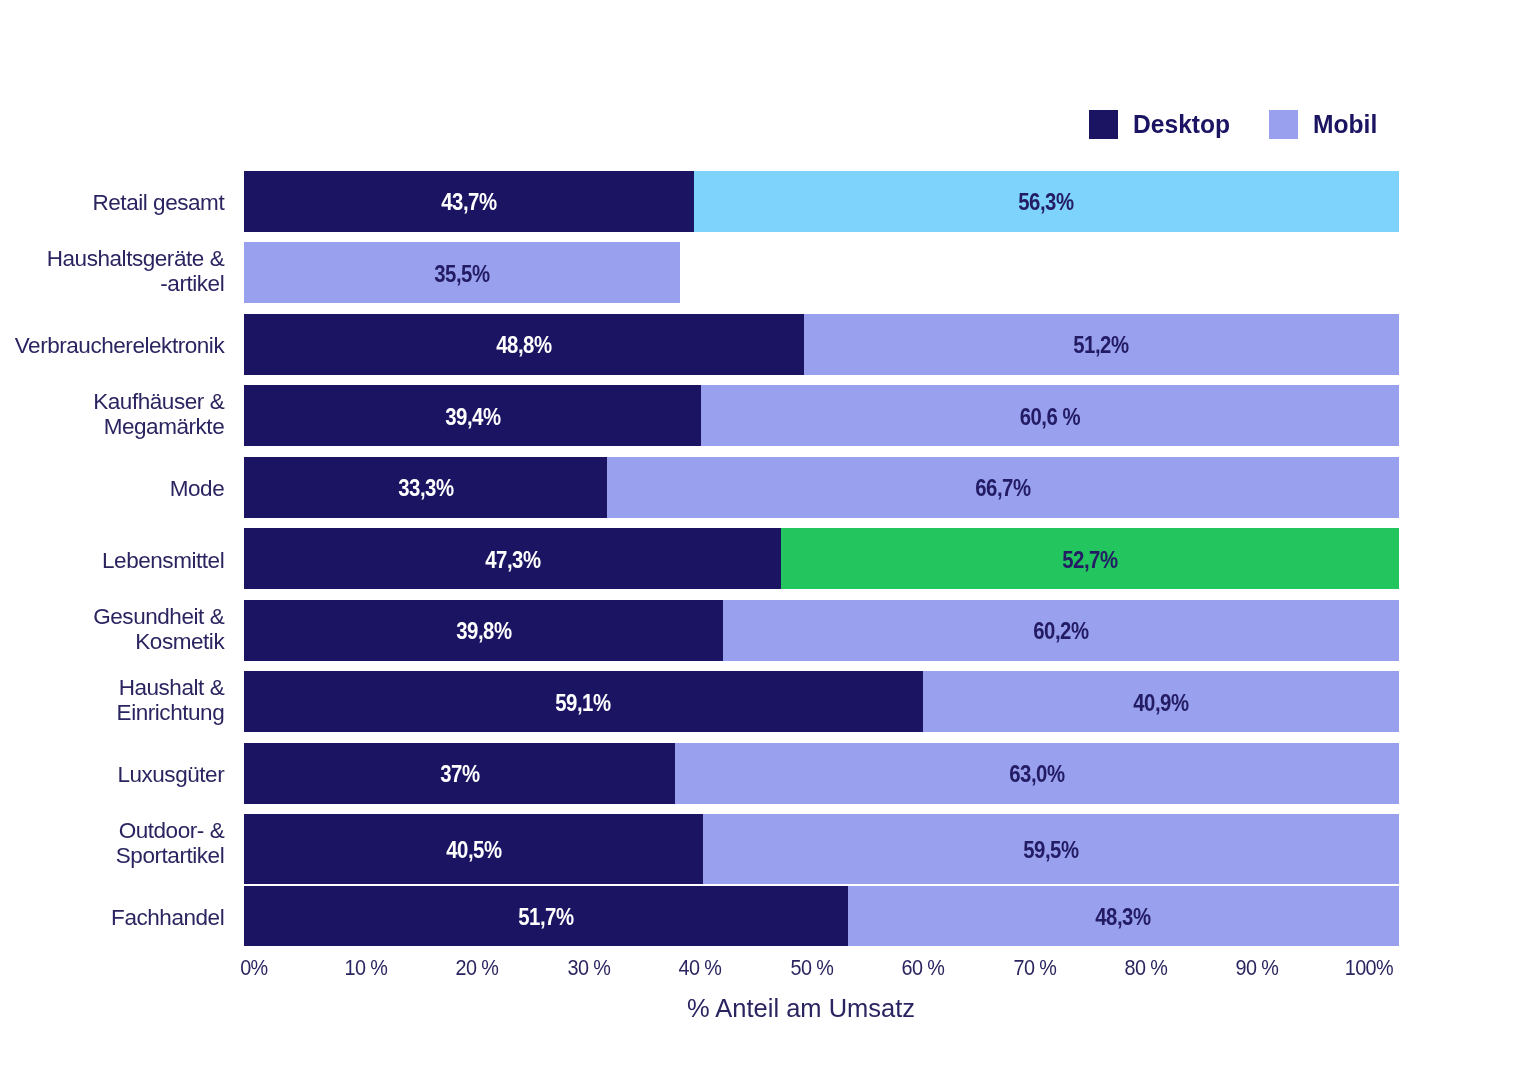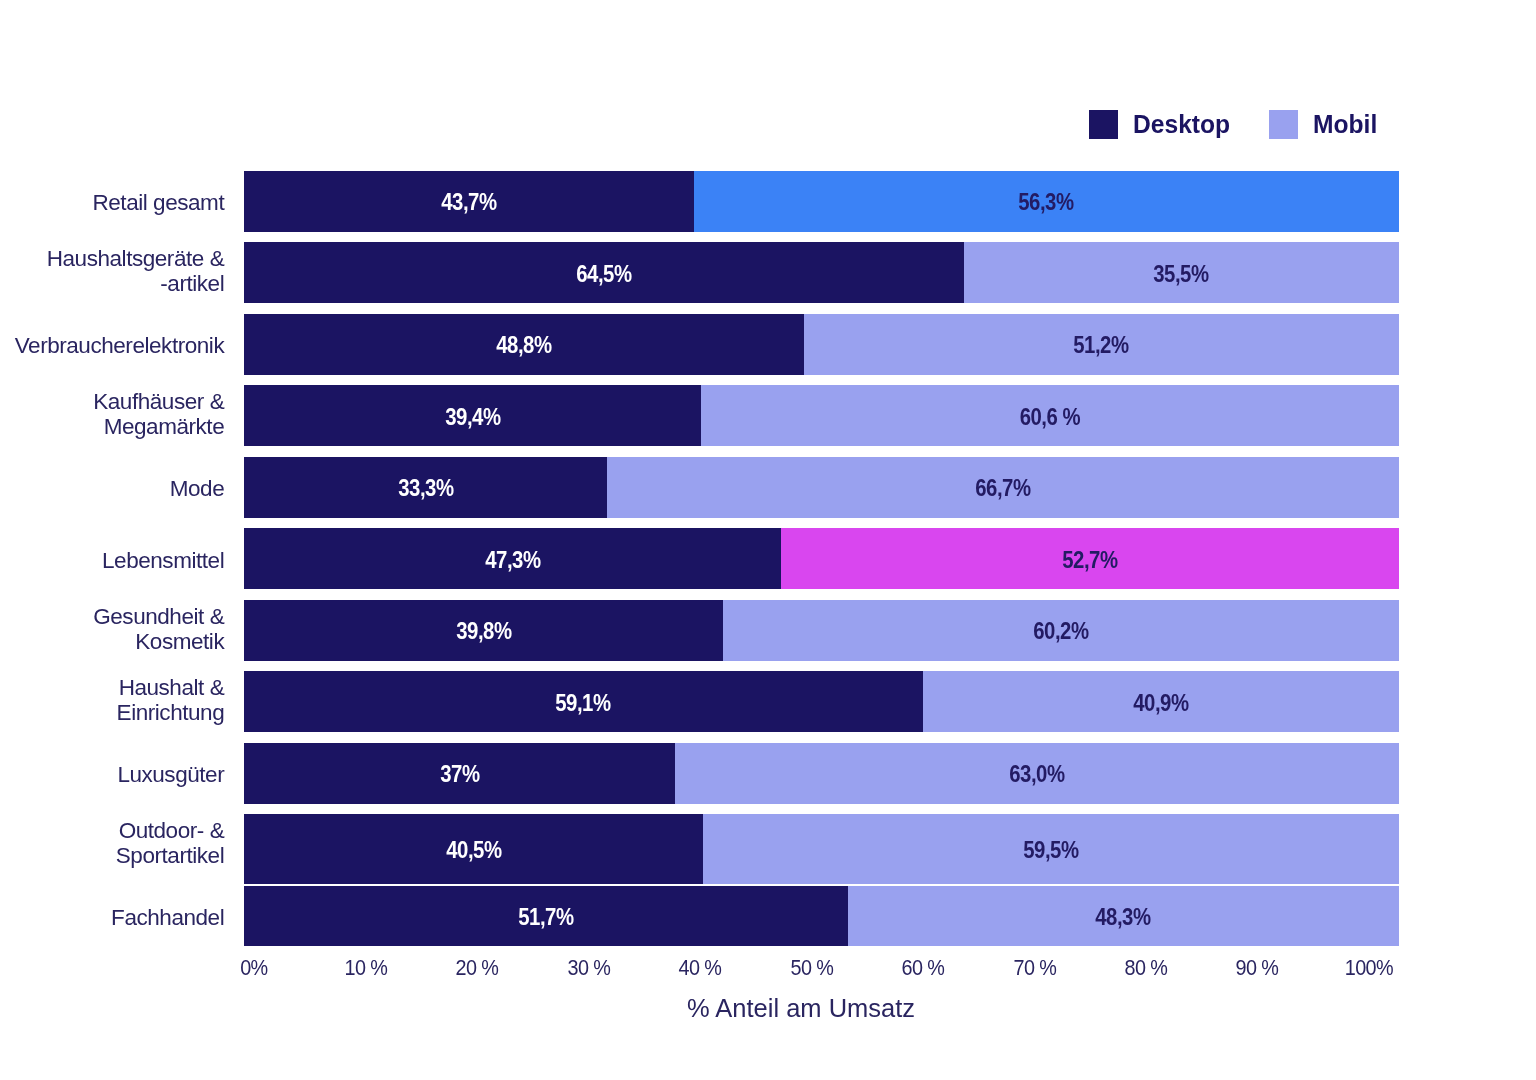--- a/index.html
+++ b/index.html
@@ -55,34 +55,31 @@
 
   <div id="plot">
       <div class="row" style="top: 170.8px; height: 60.8px; width: 1536px;">
     <div class="cat-wrap" style="color: rgb(42, 37, 96); right: 1318.8px; width: 460px; top: 19.5px;">
           <span class="cat-line">Retail gesamt</span>
         </div>
     <div class="bar" style="left: 237.4px; width: 1154.3px; height: 60.8px; top: 0px;">
       <div class="seg" style="width: 449.715px; background: rgb(27, 20, 98);">
         <span class="seg-txt" style="color: rgb(255, 255, 255);">43,7%</span>
       </div>
-      <div class="seg" style="width: 704.585px; background: #3b82f6;">
+      <div class="seg" style="width: 704.585px; background: #7dd3fc;">
         <span class="seg-txt" style="color: rgb(35, 27, 99);">56,3%</span>
       </div>
     </div>
   </div>
       <div class="row" style="top: 242.288px; height: 60.8px; width: 1536px;">
     <div class="cat-wrap" style="color: rgb(42, 37, 96); right: 1318.8px; width: 460px; top: 3.8px;">
           <span class="cat-line">Haushaltsgeräte &amp;</span>
           <span class="cat-line">-artikel</span>
         </div>
     <div class="bar" style="left: 237.4px; width: 1154.3px; height: 60.8px; top: 0px;">
-      <div class="seg" style="width: 719.129px; background: rgb(27, 20, 98);">
-        <span class="seg-txt" style="color: rgb(255, 255, 255);">64,5%</span>
-      </div>
       <div class="seg" style="width: 435.171px; background: rgb(153, 161, 239);">
         <span class="seg-txt" style="color: rgb(35, 27, 99);">35,5%</span>
       </div>
     </div>
   </div>
       <div class="row" style="top: 313.776px; height: 60.8px; width: 1536px;">
     <div class="cat-wrap" style="color: rgb(42, 37, 96); right: 1318.8px; width: 460px; top: 19.5px;">
           <span class="cat-line">Verbraucherelektronik</span>
         </div>
     <div class="bar" style="left: 237.4px; width: 1154.3px; height: 60.8px; top: 0px;">
@@ -122,21 +119,21 @@
     </div>
   </div>
       <div class="row" style="top: 528.24px; height: 60.8px; width: 1536px;">
     <div class="cat-wrap" style="color: rgb(42, 37, 96); right: 1318.8px; width: 460px; top: 19.5px;">
           <span class="cat-line">Lebensmittel</span>
         </div>
     <div class="bar" style="left: 237.4px; width: 1154.3px; height: 60.8px; top: 0px;">
       <div class="seg" style="width: 538.019px; background: rgb(27, 20, 98);">
         <span class="seg-txt" style="color: rgb(255, 255, 255);">47,3%</span>
       </div>
-      <div class="seg" style="width: 619px; background: #d946ef;">
+      <div class="seg" style="width: 619px; background: #22c55e;">
         <span class="seg-txt" style="color: rgb(35, 27, 99);">52,7%</span>
       </div>
     </div>
   </div>
       <div class="row" style="top: 599.728px; height: 60.8px; width: 1536px;">
     <div class="cat-wrap" style="color: rgb(42, 37, 96); right: 1318.8px; width: 460px; top: 3.8px;">
           <span class="cat-line">Gesundheit &amp;</span>
           <span class="cat-line">Kosmetik</span>
         </div>
     <div class="bar" style="left: 237.4px; width: 1154.3px; height: 60.8px; top: 0px;">

